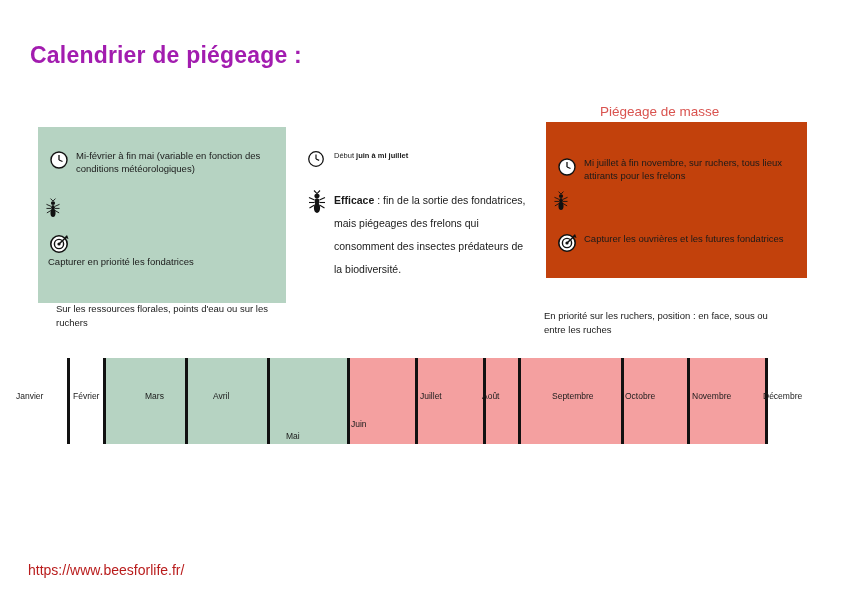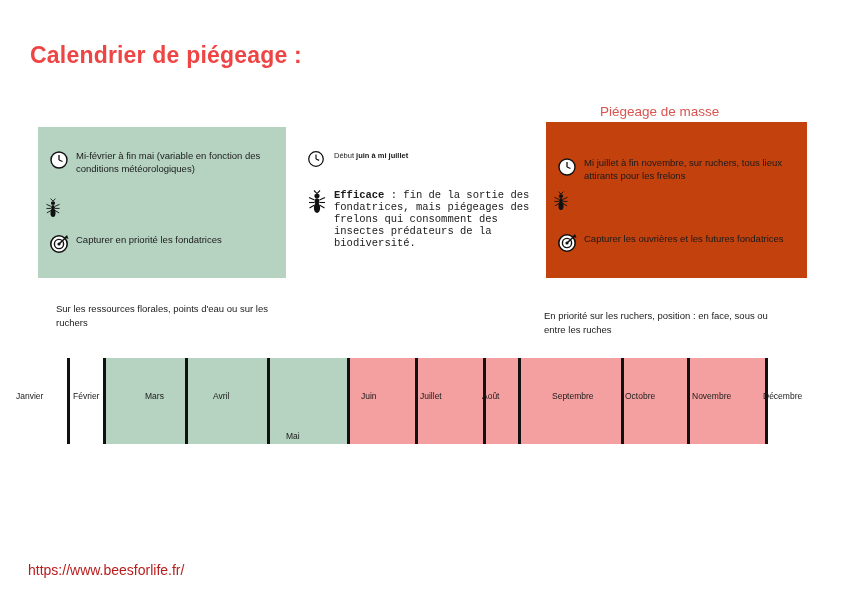--- a/index.html
+++ b/index.html
@@ -21,21 +21,21 @@
   }
 
   
   .title {
     position: absolute;
     left: 30px;
     top: 42px;
     font-size: 23px;
     font-weight: bold;
     letter-spacing: 0.2px;
-    color: #ef4444;
+    color: #a21caf;
   }
 
   
   .sec-head {
     position: absolute;
     font-size: 13.5px;
     color: #d9534f;
     font-weight: normal;
   }
   .sec-head.spring { left: 38px; top: 104px; }
@@ -43,21 +43,21 @@
 
   
   .box {
     position: absolute;
     box-sizing: border-box;
   }
   .box.spring {
     left: 38px;
     top: 127px;
     width: 248px;
-    height: 151px;
+    height: 176px;
     background: #b6d3c2;
     padding-left: 16px;
   }
   .box.middle {
     left: 300px;
     top: 127px;
     width: 232px;
     height: 165px;
     background: transparent;
   }
@@ -86,27 +86,27 @@
     line-height: 13px;
     color: #1a1a1a;
   }
 
   
   .ico svg { display: block; }
 
   
   .sp-r1 { left: 10px; top: 22px; width: 226px; }
   .sp-r1 .txt { width: 200px; }
-  .sp-r2 { left: 10px; top: 106px; width: 232px; }
+  .sp-r2 { left: 10px; top: 106px; width: 232px; flex-direction: column; }
 
   
   .md-r1 { left: 6px;  top: 22px;  width: 220px; }
   .md-r1 .txt { font-size: 7.5px; }
   .md-r2 { left: 6px;  top: 62px;  width: 226px; }
-  .md-r2 .txt { font-size: 10.5px; line-height: 12px; font-family: Liberation Mono, monospace; }
+  .md-r2 .txt { font-size: 10.5px; line-height: 23px; }
 
   
   .ms-r1 { left: 10px; top: 34px; width: 248px; }
   .ms-r2 { left: 10px; top: 110px; width: 250px; }
 
   .bold { font-weight: bold; }
 
   
   .note {
     position: absolute;
@@ -328,21 +328,21 @@
     <div class="tick" style="left:518px;"></div>
     <div class="tick" style="left:621px;"></div>
     <div class="tick" style="left:687px;"></div>
     <div class="tick" style="left:765px;"></div>
 
     <div class="month" style="left:16px;  width:64px;">Janvier</div>
     <div class="month" style="left:73px;  width:58px;">Février</div>
     <div class="month" style="left:145px; width:58px;">Mars</div>
     <div class="month" style="left:213px; width:58px;">Avril</div>
     <div class="month" style="left:286px; width:58px;margin-top:40px;">Mai</div>
-    <div class="month" style="left:361px; width:58px;">Juin</div>
+    <div class="month" style="left:351px; width:58px;margin-top:28px;">Juin</div>
     <div class="month" style="left:420px; width:58px;">Juillet</div>
     <div class="month" style="left:482px; width:58px;">Août</div>
     <div class="month" style="left:552px; width:68px;">Septembre</div>
     <div class="month" style="left:625px; width:58px;">Octobre</div>
     <div class="month" style="left:692px; width:68px;">Novembre</div>
     <div class="month" style="left:763px; width:68px;">Décembre</div>
   </div>
 
   <div class="qr">
     <div class="qr-grid" id="qr-grid"><i class="on"></i><i class="on"></i><i class="on"></i><i class="on"></i><i class="on"></i><i class="on"></i><i class="on"></i><i></i><i class="on"></i><i class="on"></i><i class="on"></i><i class="on"></i><i></i><i></i><i class="on"></i><i></i><i></i><i></i><i class="on"></i><i class="on"></i><i class="on"></i><i class="on"></i><i class="on"></i><i class="on"></i><i class="on"></i><i class="on"></i><i></i><i></i><i></i><i></i><i></i><i class="on"></i><i></i><i class="on"></i><i class="on"></i><i class="on"></i><i class="on"></i><i></i><i></i><i></i><i class="on"></i><i></i><i></i><i class="on"></i><i></i><i></i><i></i><i></i><i></i><i class="on"></i><i class="on"></i><i></i><i class="on"></i><i class="on"></i><i class="on"></i><i></i><i class="on"></i><i></i><i class="on"></i><i></i><i></i><i></i><i></i><i class="on"></i><i></i><i class="on"></i><i class="on"></i><i></i><i class="on"></i><i></i><i class="on"></i><i class="on"></i><i class="on"></i><i></i><i class="on"></i><i class="on"></i><i></i><i class="on"></i><i class="on"></i><i class="on"></i><i></i><i class="on"></i><i></i><i class="on"></i><i></i><i class="on"></i><i></i><i></i><i></i><i></i><i class="on"></i><i class="on"></i><i></i><i class="on"></i><i></i><i class="on"></i><i class="on"></i><i class="on"></i><i></i><i class="on"></i><i class="on"></i><i></i><i class="on"></i><i class="on"></i><i class="on"></i><i></i><i class="on"></i><i></i><i class="on"></i><i class="on"></i><i class="on"></i><i class="on"></i><i></i><i></i><i></i><i class="on"></i><i></i><i></i><i class="on"></i><i></i><i class="on"></i><i class="on"></i><i class="on"></i><i></i><i class="on"></i><i class="on"></i><i></i><i></i><i></i><i></i><i></i><i class="on"></i><i></i><i class="on"></i><i class="on"></i><i></i><i></i><i class="on"></i><i></i><i class="on"></i><i></i><i></i><i></i><i class="on"></i><i></i><i></i><i></i><i></i><i></i><i class="on"></i><i class="on"></i><i class="on"></i><i class="on"></i><i class="on"></i><i class="on"></i><i class="on"></i><i class="on"></i><i></i><i class="on"></i><i></i><i class="on"></i><i></i><i class="on"></i><i></i><i class="on"></i><i></i><i class="on"></i><i></i><i class="on"></i><i class="on"></i><i class="on"></i><i class="on"></i><i class="on"></i><i class="on"></i><i class="on"></i><i></i><i></i><i></i><i></i><i></i><i></i><i></i><i></i><i class="on"></i><i></i><i class="on"></i><i></i><i class="on"></i><i class="on"></i><i class="on"></i><i class="on"></i><i></i><i></i><i></i><i></i><i></i><i></i><i></i><i></i><i></i><i></i><i></i><i></i><i class="on"></i><i></i><i></i><i class="on"></i><i></i><i class="on"></i><i></i><i></i><i></i><i class="on"></i><i></i><i class="on"></i><i class="on"></i><i></i><i></i><i></i><i class="on"></i><i></i><i></i><i></i><i></i><i class="on"></i><i></i><i></i><i></i><i class="on"></i><i></i><i></i><i></i><i class="on"></i><i class="on"></i><i></i><i class="on"></i><i class="on"></i><i class="on"></i><i></i><i></i><i class="on"></i><i class="on"></i><i></i><i class="on"></i><i class="on"></i><i class="on"></i><i class="on"></i><i class="on"></i><i></i><i class="on"></i><i></i><i class="on"></i><i class="on"></i><i></i><i></i><i class="on"></i><i class="on"></i><i></i><i></i><i></i><i></i><i></i><i></i><i class="on"></i><i></i><i class="on"></i><i></i><i class="on"></i><i></i><i></i><i></i><i></i><i class="on"></i><i></i><i class="on"></i><i></i><i class="on"></i><i></i><i></i><i></i><i></i><i></i><i></i><i></i><i></i><i class="on"></i><i class="on"></i><i></i><i></i><i></i><i></i><i class="on"></i><i></i><i class="on"></i><i></i><i></i><i></i><i></i><i class="on"></i><i class="on"></i><i></i><i></i><i></i><i></i><i class="on"></i><i class="on"></i><i class="on"></i><i></i><i></i><i class="on"></i><i></i><i></i><i></i><i></i><i></i><i></i><i></i><i></i><i></i><i></i><i></i><i class="on"></i><i></i><i></i><i class="on"></i><i class="on"></i><i></i><i></i><i></i><i class="on"></i><i class="on"></i><i></i><i class="on"></i><i></i><i></i><i></i><i class="on"></i><i class="on"></i><i class="on"></i><i></i><i class="on"></i><i></i><i></i><i class="on"></i><i></i><i></i><i></i><i class="on"></i><i></i><i class="on"></i><i></i><i></i><i class="on"></i><i></i><i></i><i class="on"></i><i class="on"></i><i></i><i class="on"></i><i class="on"></i><i class="on"></i><i></i><i class="on"></i><i class="on"></i><i></i><i></i><i class="on"></i><i></i><i class="on"></i><i></i><i class="on"></i><i></i><i class="on"></i><i></i><i class="on"></i><i></i><i></i><i class="on"></i><i></i><i class="on"></i><i class="on"></i><i></i><i class="on"></i><i class="on"></i><i class="on"></i><i></i><i></i><i class="on"></i><i></i><i class="on"></i><i></i><i class="on"></i><i></i><i class="on"></i><i class="on"></i><i></i><i></i><i class="on"></i><i></i><i></i><i class="on"></i><i></i><i></i><i></i><i></i><i></i><i class="on"></i><i></i><i></i><i class="on"></i><i class="on"></i><i class="on"></i><i class="on"></i><i></i><i class="on"></i><i></i><i></i><i class="on"></i><i></i><i class="on"></i><i></i><i class="on"></i><i class="on"></i><i></i><i class="on"></i><i></i><i></i><i></i><i></i><i></i><i></i><i></i><i></i><i class="on"></i><i class="on"></i><i class="on"></i><i class="on"></i><i class="on"></i><i class="on"></i><i class="on"></i><i class="on"></i><i></i><i></i><i class="on"></i><i></i><i></i><i></i><i class="on"></i><i class="on"></i><i></i><i class="on"></i><i class="on"></i><i class="on"></i><i class="on"></i><i class="on"></i><i class="on"></i><i class="on"></i><i></i><i class="on"></i><i class="on"></i><i class="on"></i><i class="on"></i><i></i><i></i><i class="on"></i><i class="on"></i><i></i><i></i><i></i><i class="on"></i><i class="on"></i><i class="on"></i><i></i><i class="on"></i><i></i><i class="on"></i><i></i><i></i><i></i><i></i><i></i><i class="on"></i><i></i><i class="on"></i><i></i><i class="on"></i><i></i><i></i><i class="on"></i><i class="on"></i><i></i><i class="on"></i><i></i><i></i><i class="on"></i><i></i><i class="on"></i><i></i><i></i><i class="on"></i><i class="on"></i><i></i><i class="on"></i><i class="on"></i><i class="on"></i><i></i><i class="on"></i><i></i><i class="on"></i><i class="on"></i><i></i><i class="on"></i><i class="on"></i><i class="on"></i><i></i><i class="on"></i><i class="on"></i><i></i><i class="on"></i><i class="on"></i><i></i><i class="on"></i><i></i><i></i><i></i><i class="on"></i><i></i><i class="on"></i><i class="on"></i><i class="on"></i><i></i><i class="on"></i><i></i><i></i><i class="on"></i><i></i><i class="on"></i><i class="on"></i><i></i><i></i><i></i><i class="on"></i><i></i><i></i><i class="on"></i><i class="on"></i><i></i><i></i><i></i><i></i><i class="on"></i><i></i><i class="on"></i><i class="on"></i><i class="on"></i><i></i><i class="on"></i><i></i><i class="on"></i><i class="on"></i><i class="on"></i><i></i><i></i><i></i><i></i><i></i><i></i><i></i><i></i><i class="on"></i><i></i><i></i><i></i><i></i><i class="on"></i><i class="on"></i><i></i><i></i><i></i><i></i><i></i><i class="on"></i><i></i><i class="on"></i><i></i><i></i><i class="on"></i><i class="on"></i><i class="on"></i><i class="on"></i><i></i><i class="on"></i><i class="on"></i><i></i><i class="on"></i><i></i><i class="on"></i><i></i><i></i><i class="on"></i><i class="on"></i><i class="on"></i><i class="on"></i><i class="on"></i><i class="on"></i><i class="on"></i><i class="on"></i><i></i><i></i><i class="on"></i><i></i><i></i><i></i><i></i><i></i><i class="on"></i><i class="on"></i><i></i><i></i><i></i><i class="on"></i><i></i><i></i><i class="on"></i><i></i></div>

